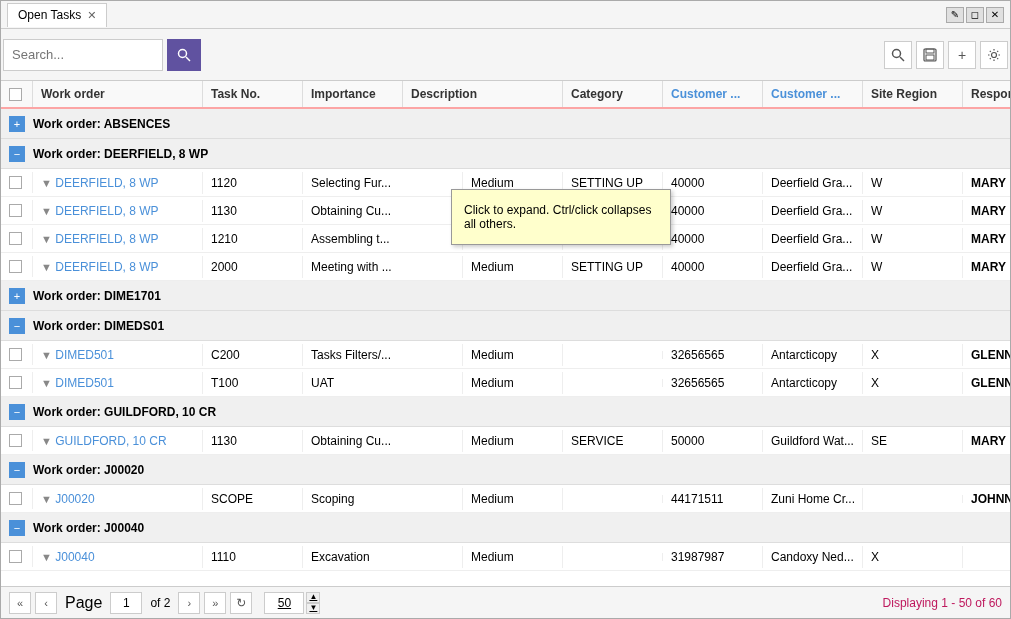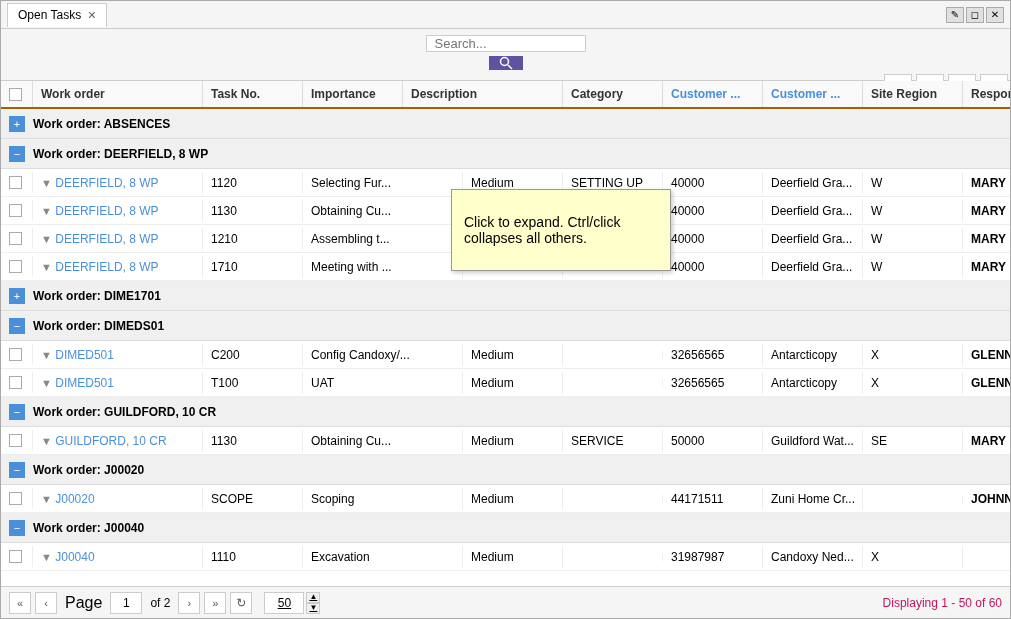--- a/index.html
+++ b/index.html
@@ -7,32 +7,32 @@
 
     
     .window { width: 1011px; height: 619px; background: #fff; border: 1px solid #aaa; display: flex; flex-direction: column; }
     .title-bar { background: #f5f5f5; border-bottom: 1px solid #ccc; display: flex; align-items: center; height: 28px; padding: 0 6px; }
     .title-tab { background: #fff; border: 1px solid #ccc; border-bottom: none; padding: 4px 10px; font-size: 12px; display: flex; align-items: center; gap: 6px; height: 24px; }
     .tab-close { cursor: pointer; color: #666; font-size: 11px; }
     .win-controls { margin-left: auto; display: flex; gap: 2px; }
     .win-btn { width: 18px; height: 16px; border: 1px solid #aaa; background: #e0e0e0; font-size: 10px; cursor: pointer; display: flex; align-items: center; justify-content: center; }
 
     
-    .toolbar { background: #f5f5f5; border-bottom: 1px solid #ccc; display: flex; align-items: center; padding: 6px 2px; gap: 4px; height: 52px; flex-direction: column; }
+    .toolbar { background: #f5f5f5; border-bottom: 1px solid #ccc; display: flex; align-items: center; padding: 6px 2px; gap: 4px; height: 52px; }
     .search-input { width: 160px; height: 32px; border: 1px solid #ccc; padding: 0 8px; font-size: 13px; }
     .search-btn { width: 34px; height: 32px; background: #6052a0; border: none; cursor: pointer; display: flex; align-items: center; justify-content: center; color: white; font-size: 14px; }
     .toolbar-right { margin-left: auto; display: flex; gap: 4px; }
     .toolbar-icon-btn { width: 28px; height: 28px; border: 1px solid #ccc; background: #fff; cursor: pointer; display: flex; align-items: center; justify-content: center; color: #555; font-size: 14px; }
 
     
     .table-container { flex: 1; overflow: hidden; position: relative; }
     .table-scroll { width: 100%; height: 100%; overflow-y: auto; overflow-x: hidden; }
 
     
-    .table-header { display: flex; background: #f9f9f9; border-bottom: 2px solid #a16207; position: sticky; top: 0; z-index: 10; }
+    .table-header { display: flex; background: #f9f9f9; border-bottom: 2px solid #fca5a5; position: sticky; top: 0; z-index: 10; }
     .th { border-right: 1px solid #ddd; padding: 6px 8px; font-weight: bold; color: #333; display: flex; align-items: center; flex-shrink: 0; }
     .th-check { width: 32px; }
     .col-workorder { width: 170px; }
     .col-taskno { width: 100px; }
     .col-desc { width: 160px; }
     .col-importance { width: 100px; }
     .col-category { width: 100px; }
     .col-customer1 { width: 100px; color: #4a90d9; }
     .col-customer2 { width: 100px; color: #4a90d9; }
     .col-siteregion { width: 100px; }
@@ -55,21 +55,21 @@
     .td-customer1 { width: 100px; }
     .td-customer2 { width: 100px; }
     .td-siteregion { width: 100px; }
     .td-responsible { width: 120px; font-weight: bold; color: #000; }
 
     .workorder-link { color: #4a90d9; text-decoration: none; cursor: pointer; }
     .filter-icon { color: #888; font-size: 11px; }
     .checkbox { width: 13px; height: 13px; border: 1px solid #aaa; background: white; cursor: pointer; }
 
     
-    .tooltip { position: absolute; background: #ffffcc; border: 1px solid #999; padding: 24px 12px; font-size: 14px; z-index: 100; box-shadow: 2px 2px 4px rgba(0,0,0,0.2); top: 108px; left: 450px; max-width: 220px; }
+    .tooltip { position: absolute; background: #ffffcc; border: 1px solid #999; padding: 13px 12px; font-size: 12px; z-index: 100; box-shadow: 2px 2px 4px rgba(0,0,0,0.2); top: 108px; left: 450px; max-width: 220px; }
 
     
     .footer { background: #f5f5f5; border-top: 1px solid #ccc; height: 32px; display: flex; align-items: center; padding: 0 8px; gap: 4px; }
     .page-nav-btn { width: 22px; height: 22px; border: 1px solid #ccc; background: #fff; cursor: pointer; display: flex; align-items: center; justify-content: center; font-size: 11px; color: #555; }
     .page-label { font-size: 16px; margin: 0 4px; }
     .page-input { width: 32px; height: 22px; border: 1px solid #ccc; text-align: center; font-size: 12px; }
     .of-label { font-size: 12px; margin: 0 4px; }
     .per-page { display: flex; align-items: center; gap: 2px; margin-left: 8px; text-decoration: underline; }
     .per-page-input { width: 40px; height: 22px; border: 1px solid #ccc; text-align: center; font-size: 12px; }
     .per-page-spinner { display: flex; flex-direction: column; }
@@ -204,21 +204,21 @@
         <div class="td td-siteregion">W</div>
         <div class="td td-responsible">MARY</div>
       </div>
       <div class="data-row">
         <div class="td td-check">
             <div class="checkbox"></div>
           </div>
         <div class="td td-workorder">
           <span class="filter-icon">▼</span>&nbsp;<a class="workorder-link">DEERFIELD, 8 WP</a>
         </div>
-        <div class="td td-taskno">1710</div>
+        <div class="td td-taskno">2000</div>
         <div class="td td-desc">Meeting with ...</div>
         <div class="td td-importance">Medium</div>
         <div class="td td-category">SETTING UP</div>
         <div class="td td-customer1">40000</div>
         <div class="td td-customer2">Deerfield Gra...</div>
         <div class="td td-siteregion">W</div>
         <div class="td td-responsible">MARY</div>
       </div>
 
       <div class="group-row">
@@ -231,21 +231,21 @@
         <span class="group-label">Work order: DIMEDS01</span>
       </div>
       <div class="data-row">
         <div class="td td-check">
             <div class="checkbox"></div>
           </div>
         <div class="td td-workorder">
           <span class="filter-icon">▼</span>&nbsp;<a class="workorder-link">DIMED501</a>
         </div>
         <div class="td td-taskno">C200</div>
-        <div class="td td-desc">Config Candoxy/...</div>
+        <div class="td td-desc">Tasks Filters/...</div>
         <div class="td td-importance">Medium</div>
         <div class="td td-category"></div>
         <div class="td td-customer1">32656565</div>
         <div class="td td-customer2">Antarcticopy</div>
         <div class="td td-siteregion">X</div>
         <div class="td td-responsible">GLENN</div>
       </div>
       <div class="data-row">
         <div class="td td-check">
             <div class="checkbox"></div>

